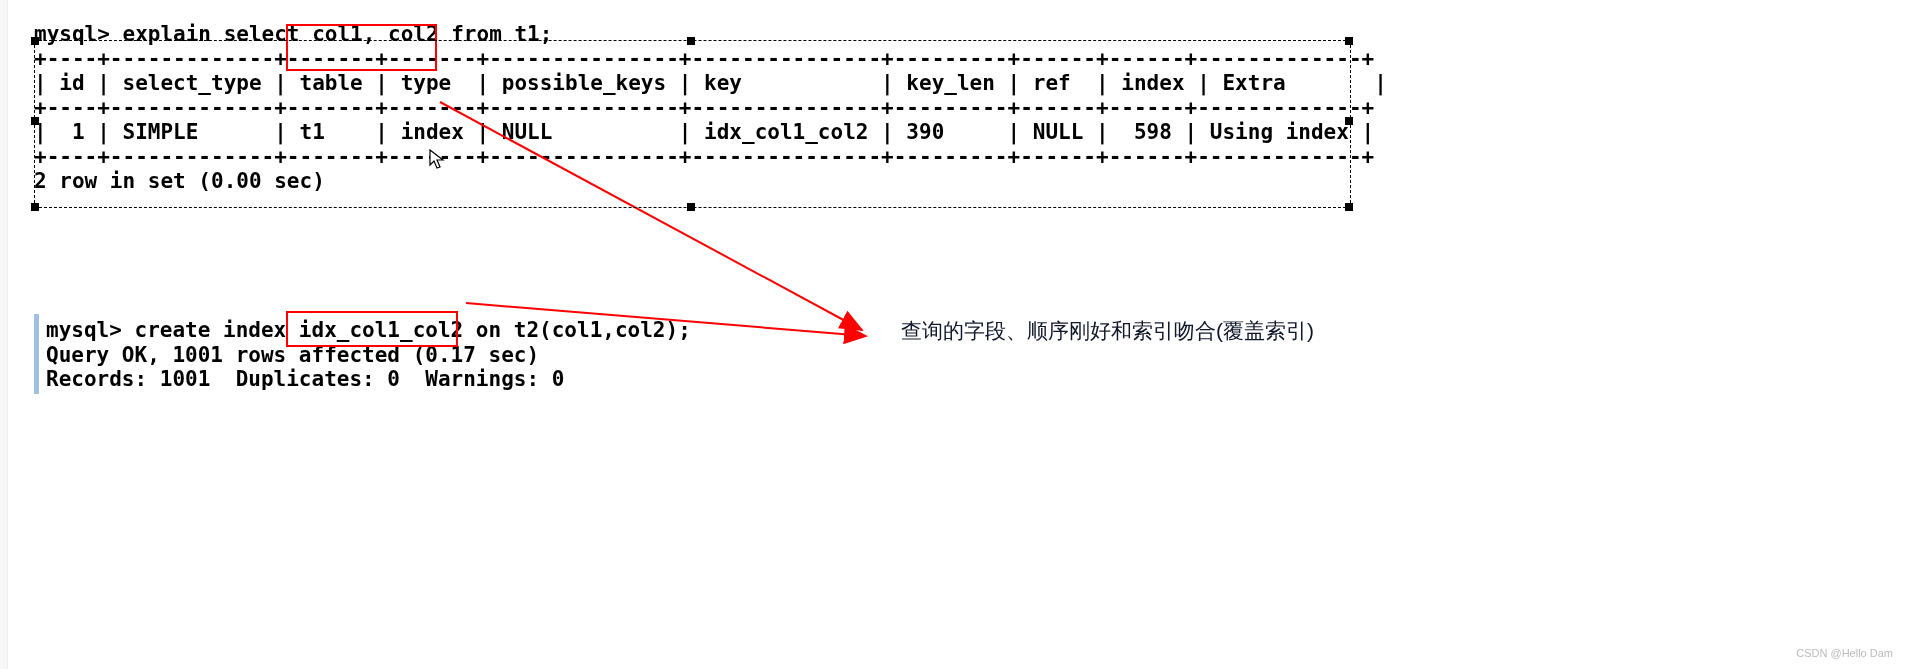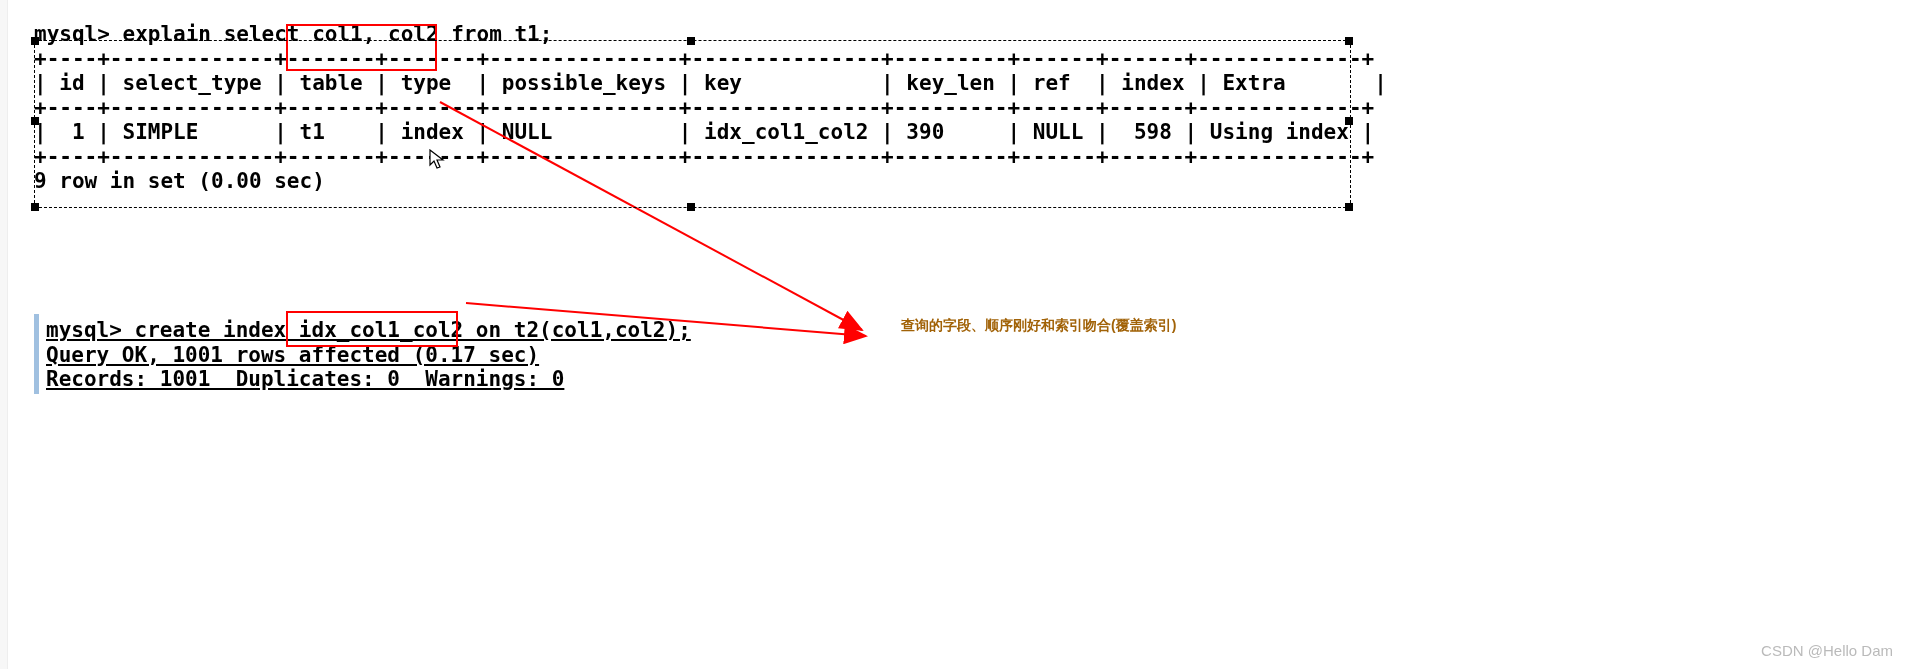--- a/index.html
+++ b/index.html
@@ -29,76 +29,75 @@
       line-height: 1.17;
       white-space: pre;
     }
     .code-block-2 {
       position: absolute;
       left: 46px;
       top: 318px;
       width: 1300px;
       line-height: 1.17;
       white-space: pre;
-      text-decoration: underline;
     }
     .code-block-2::before {
       content: "";
       position: absolute;
       left: -12px;
       top: -4px;
       width: 5px;
       height: 80px;
       background: #a0c0e0;
     }
     .highlight-box {
       position: absolute;
       border: 2px solid #ff0000;
       pointer-events: none;
     }
     .annotation-text {
       position: absolute;
-      color: #a16207;
+      color: #0f172a;
       font-family: "Microsoft YaHei", Arial, sans-serif;
-      font-weight: bold;
-      font-size: 14px;
+      font-weight: normal;
+      font-size: 21px;
       white-space: nowrap;
     }
     .selection-handle {
       position: absolute;
       width: 8px; height: 8px;
       background: #000;
     }
     .cursor-icon {
       position: absolute;
       pointer-events: none;
     }
     .watermark {
       position: absolute;
       right: 18px;
       bottom: 10px;
       color: rgba(130,130,130,0.55);
       font-family: Arial, sans-serif;
       font-weight: normal;
-      font-size: 15px;
+      font-size: 11px;
     }
     svg.overlay { position:absolute; left:0; top:0; pointer-events:none; }
   </style>
 </head>
 <body>
 
 <div class="left-bar"></div>
 
 <pre class="code-block-1"><span>mysql&gt; explain select col1, col2 from t1;</span>
 <span>+----+-------------+-------+-------+---------------+---------------+---------+------+------+-------------+</span>
 <span>| id | select_type | table | type  | possible_keys | key           | key_len | ref  | index | Extra       |</span>
 <span>+----+-------------+-------+-------+---------------+---------------+---------+------+------+-------------+</span>
 <span>|  1 | SIMPLE      | t1    | index | NULL          | idx_col1_col2 | 390     | NULL |  598 | Using index |</span>
 <span>+----+-------------+-------+-------+---------------+---------------+---------+------+------+-------------+</span>
-<span>9 row in set (0.00 sec)</span>
+<span>2 row in set (0.00 sec)</span>
 </pre>
 
 <pre class="code-block-2"><span>mysql&gt; create index idx_col1_col2 on t2(col1,col2);</span>
 <span>Query OK, 1001 rows affected (0.17 sec)</span>
 <span>Records: 1001  Duplicates: 0  Warnings: 0</span>
 </pre>
 
 <div class="highlight-box" id="hb1" style="left: 286px; top: 24px; width: 151px; height: 47px;"></div>
 <div class="highlight-box" id="hb2" style="left: 286px; top: 311px; width: 172px; height: 36px;"></div>
 

